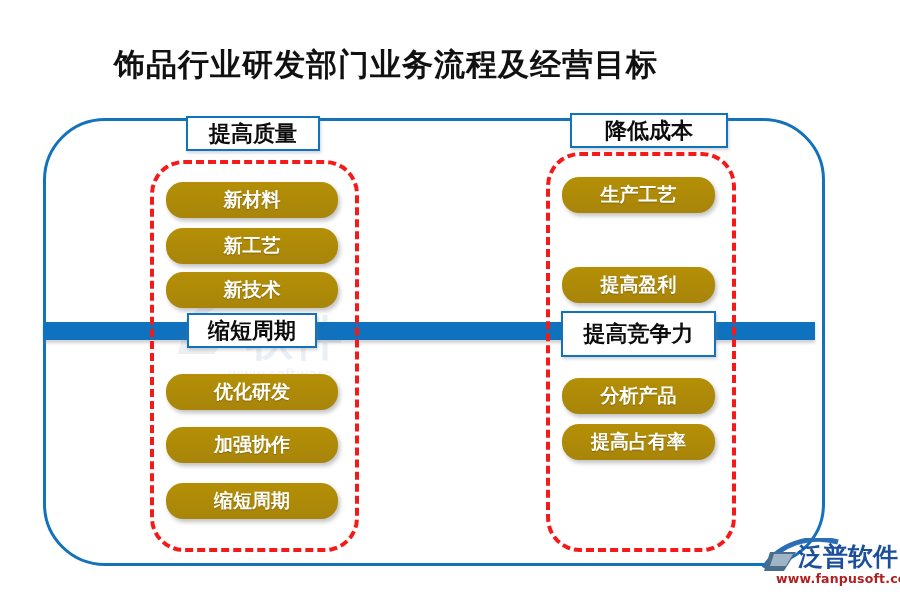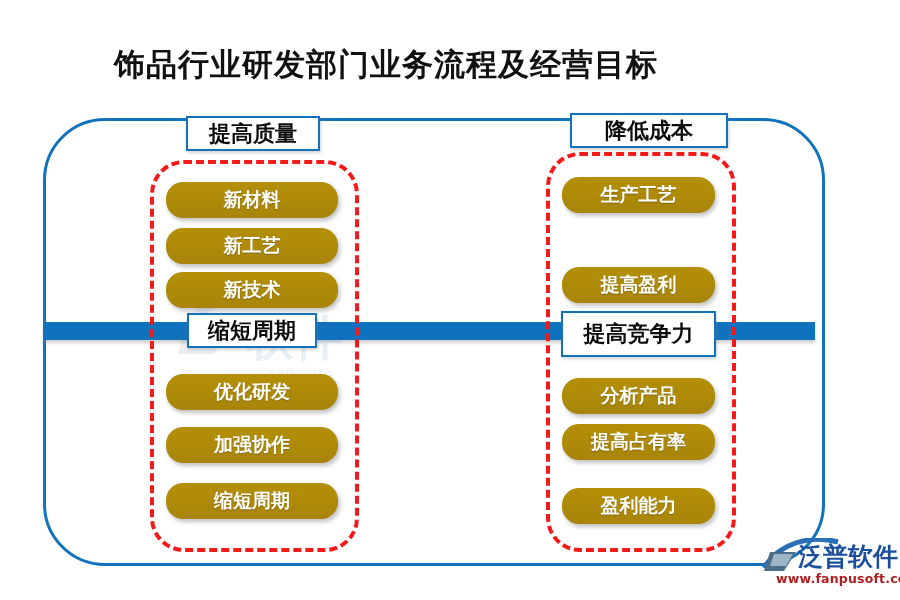--- a/index.html
+++ b/index.html
@@ -200,21 +200,20 @@
 
   <div class="white-box wb-cost">降低成本</div>
 
   <div class="gold-box gr gr1">生产工艺</div>
   <div class="gold-box gr gr3">提高盈利</div>
 
   <div class="white-box wb-compete">提高竞争力</div>
 
   <div class="gold-box gr gr4">分析产品</div>
   <div class="gold-box gr gr5">提高占有率</div>
-  <div class="gold-box gr gr6">盈利能力</div>
 
   <div class="logo">
     <svg width="132" height="56" viewBox="0 0 132 56" xmlns="http://www.w3.org/2000/svg" style="position:absolute;left:0;top:0;">
       <path d="M2 30 C16 6, 48 -4, 76 4" stroke="#2a6fb5" stroke-width="5" fill="none"></path>
       <polygon points="8,14 34,14 22,33 2,33" fill="#4a6d8c"></polygon>
       <polygon points="12,16 31,16 24,28 8,28" fill="#9fb4c6"></polygon>
     </svg>
     <div class="logo-text">泛普软件</div>
     <div class="logo-url">www.fanpusoft.com</div>
   </div>

